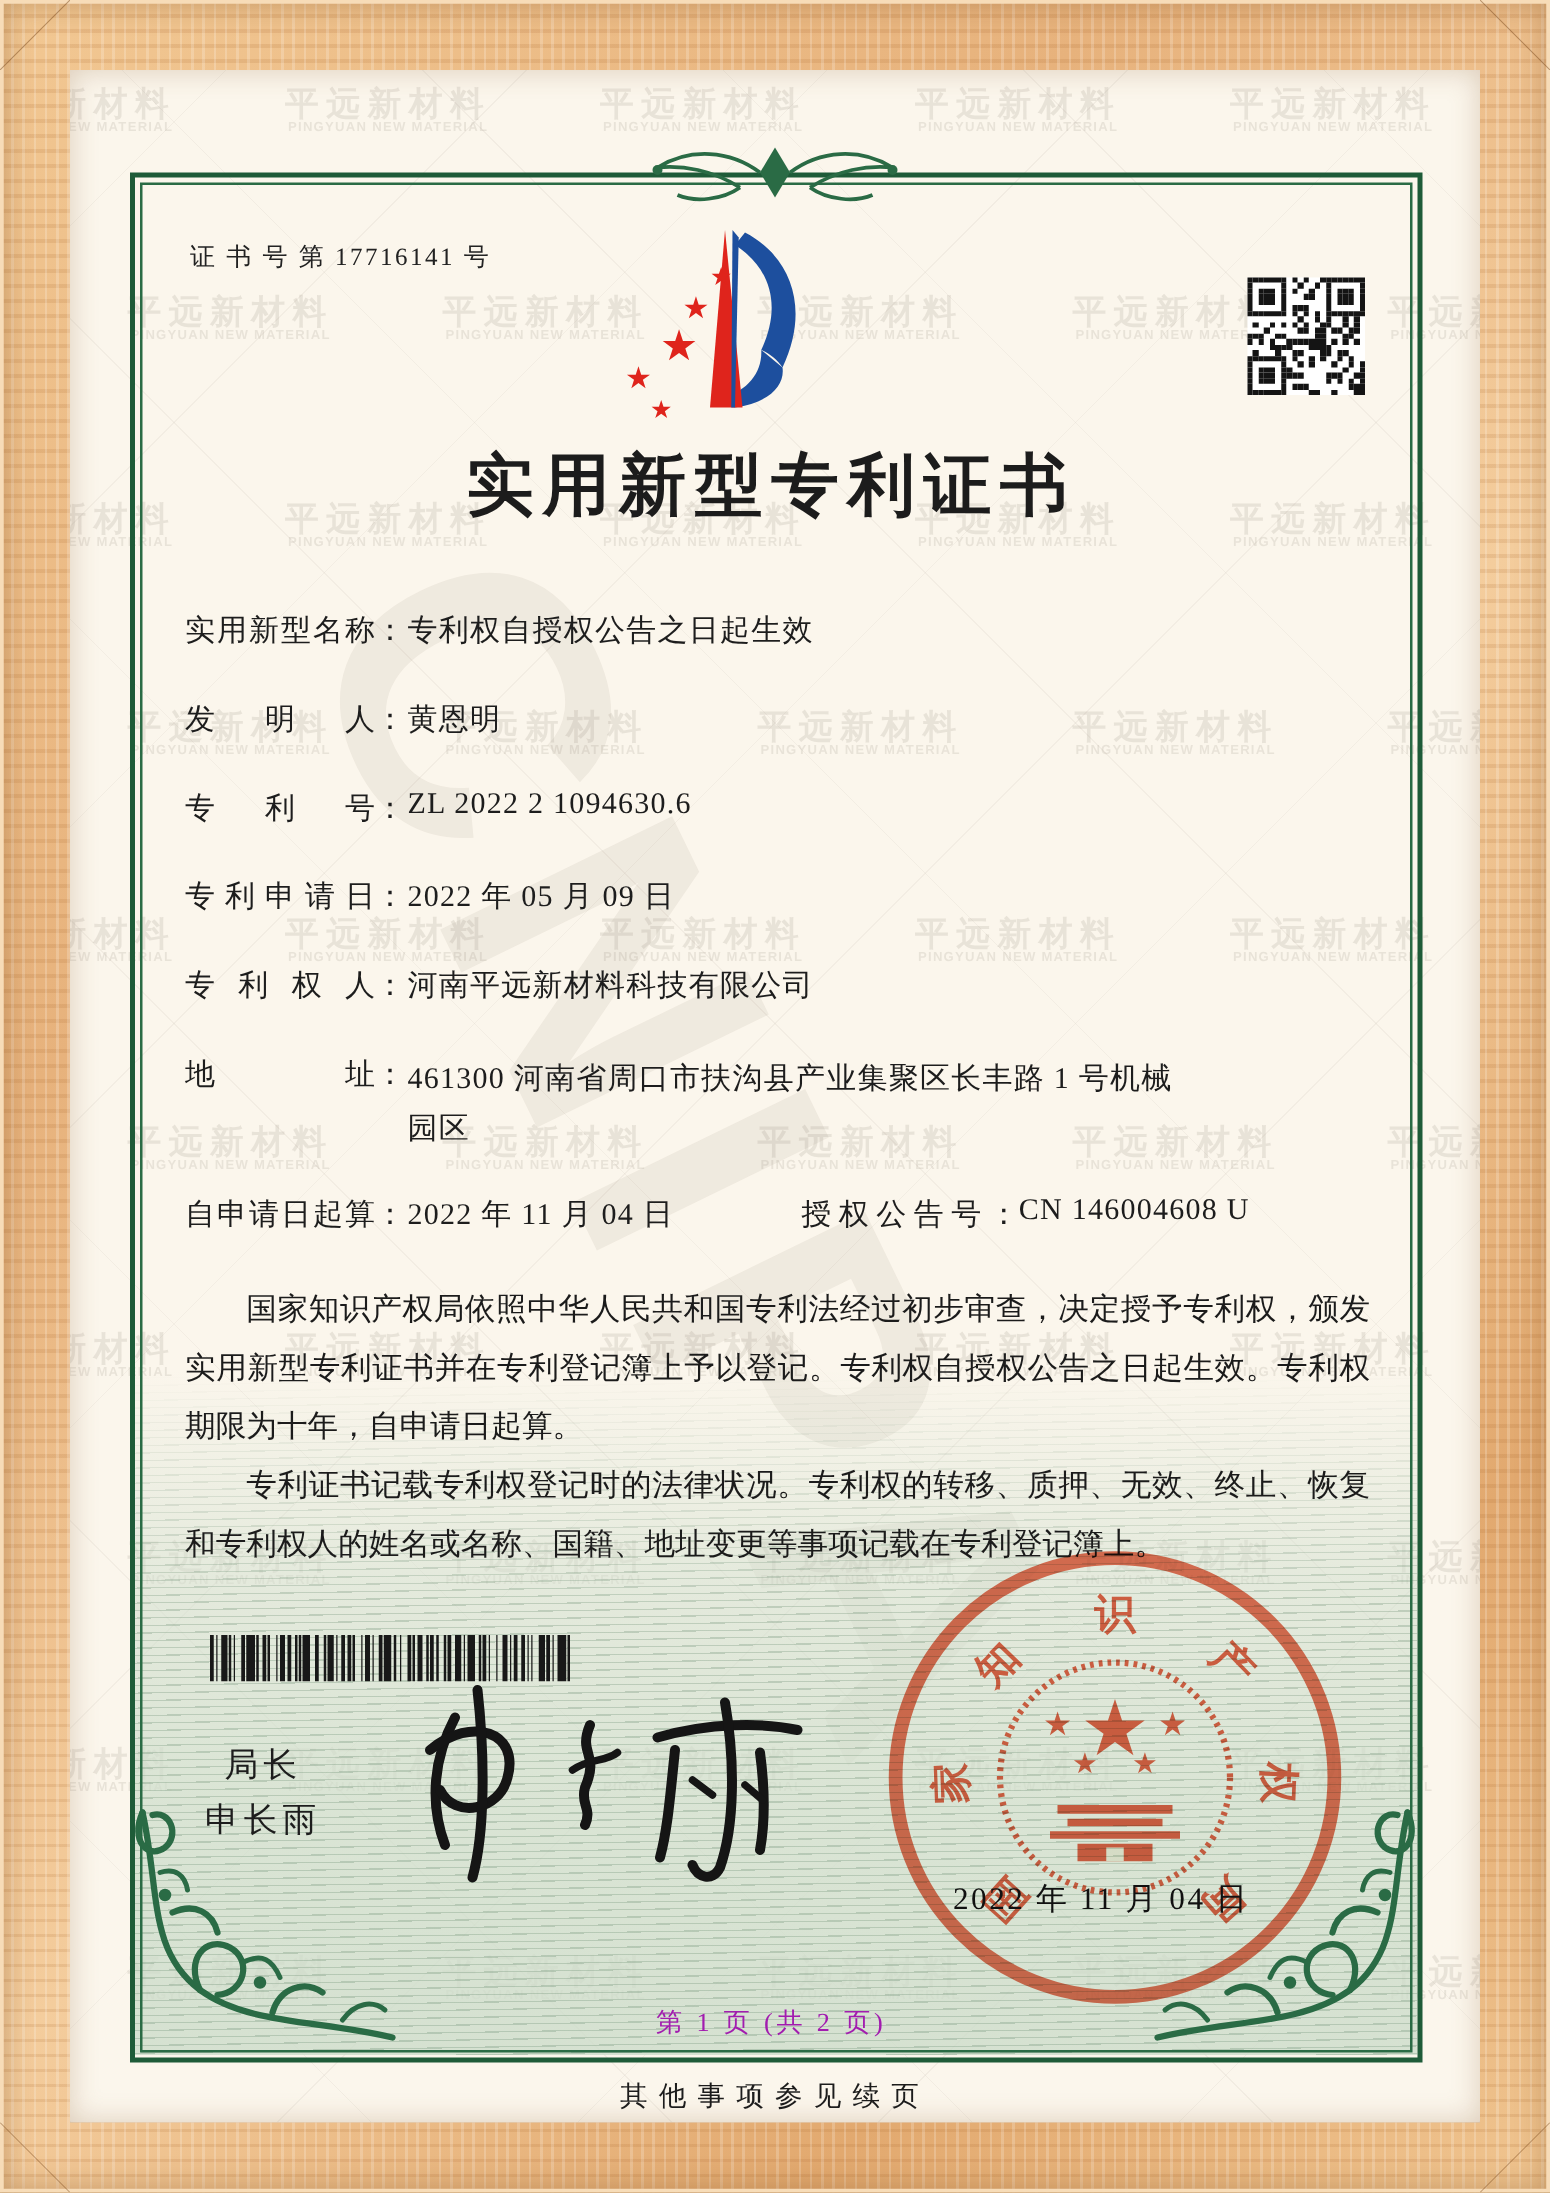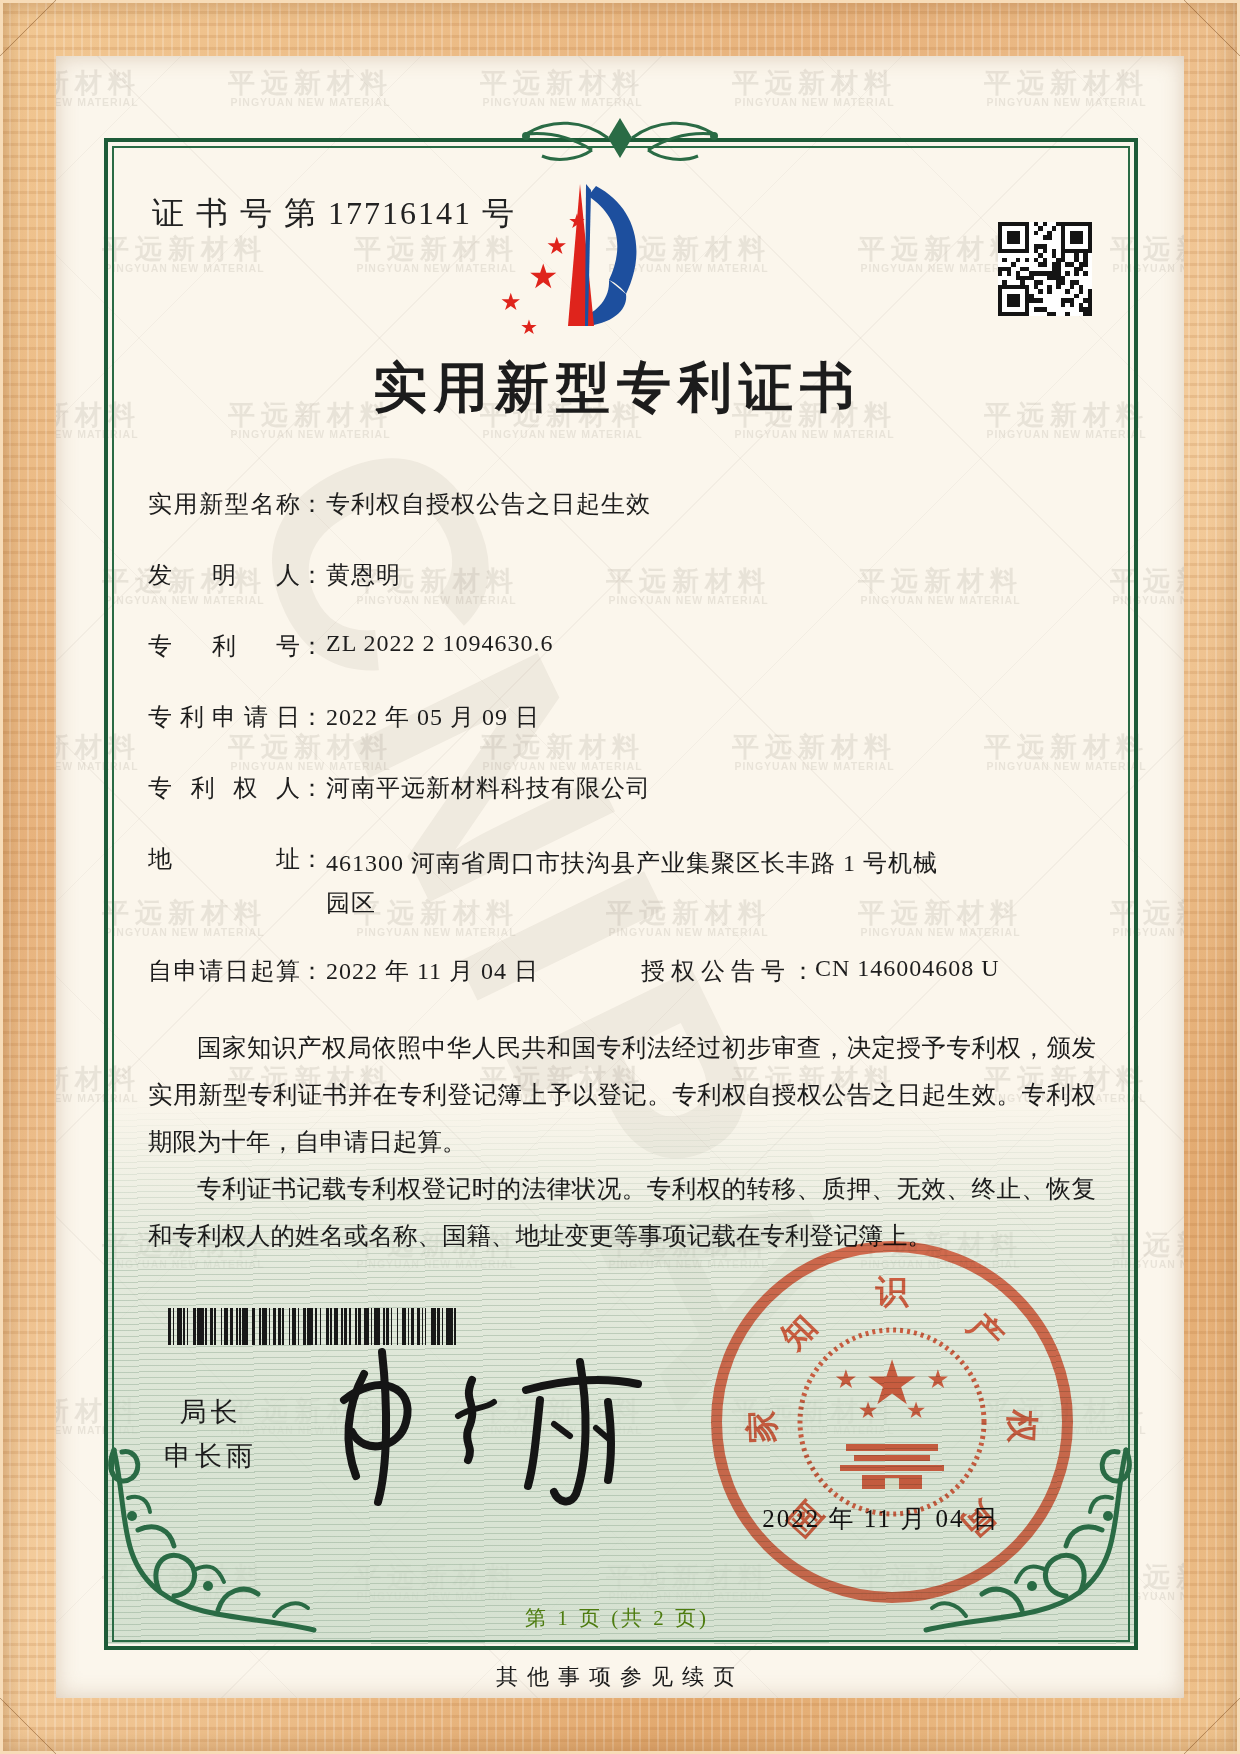--- a/index.html
+++ b/index.html
@@ -40,21 +40,21 @@
     background:repeating-linear-gradient(179deg, rgba(96,133,104,.28) 0 1px, transparent 1px 6px);
     -webkit-mask-image:linear-gradient(180deg,transparent 0,black 34%);
             mask-image:linear-gradient(180deg,transparent 0,black 34%);}
   
   .gborder{position:absolute;left:48px;top:82px;width:1026px;height:1504px;
     border:4px solid #1e5b38;pointer-events:none;}
   .gborder::after{content:"";position:absolute;inset:4px;border:2px solid #2a6b45;}
   
   .orn{position:absolute;pointer-events:none;color:#2a6b45;}
   
-  .cert-no{position:absolute;left:96px;top:136px;font-size:32px;color:#222;letter-spacing:2px;}
+  .cert-no{position:absolute;left:96px;top:136px;font-size:20px;color:#222;letter-spacing:2px;}
   .logo{position:absolute;left:420px;top:120px;width:180px;height:160px;}
   .qr{position:absolute;left:942px;top:166px;width:94px;height:94px;background:#fff;
       display:grid;grid-template-columns:repeat(21,1fr);grid-template-rows:repeat(21,1fr);}
   .qr div.on{background:#141414;}
   .title{position:absolute;left:48px;top:296px;width:1026px;text-align:center;
       font-size:54px;font-weight:bold;color:#1c1c1c;letter-spacing:7px;}
   .fields{position:absolute;left:0;top:0;width:100%;}
   .frow{position:absolute;left:92px;font-size:24px;color:#1d1d1d;white-space:nowrap;}
   .f-label{display:inline-block;width:152px;text-align:justify;text-align-last:justify;vertical-align:top;}
   .f-colon{display:inline-block;width:26px;vertical-align:top;}
@@ -74,21 +74,21 @@
   
   .seal{position:absolute;left:655px;top:1185px;width:340px;height:340px;border-radius:50%;
       border:11px solid rgba(228,89,59,.92);opacity:.92;mix-blend-mode:multiply;}
   .seal-chars{position:absolute;left:50%;top:50%;}
   .seal-chars span{position:absolute;left:-17px;top:-17px;width:34px;height:34px;
       font-size:33px;font-weight:bold;color:#e4593b;text-align:center;line-height:34px;}
   .seal-emblem{position:absolute;left:50%;top:50%;transform:translate(-50%,-50%);}
   .seal-date{position:absolute;left:640px;top:1446px;width:370px;text-align:center;
       font-size:25px;color:#111;letter-spacing:2px;}
   .page-info{position:absolute;left:48px;top:1548px;width:1026px;text-align:center;
-      font-size:21px;color:#4d7c0f;letter-spacing:3px;}
+      font-size:21px;color:#a21caf;letter-spacing:3px;}
   .footer-note{position:absolute;left:0;top:1606px;width:1128px;text-align:center;
       font-size:22px;color:#1c1c1c;letter-spacing:9px;}
 </style>
 </head>
 <body>
 
 <div id="stage">
   <div class="frame">
     <div class="miter tl"></div>
     <div class="miter tr"></div>

